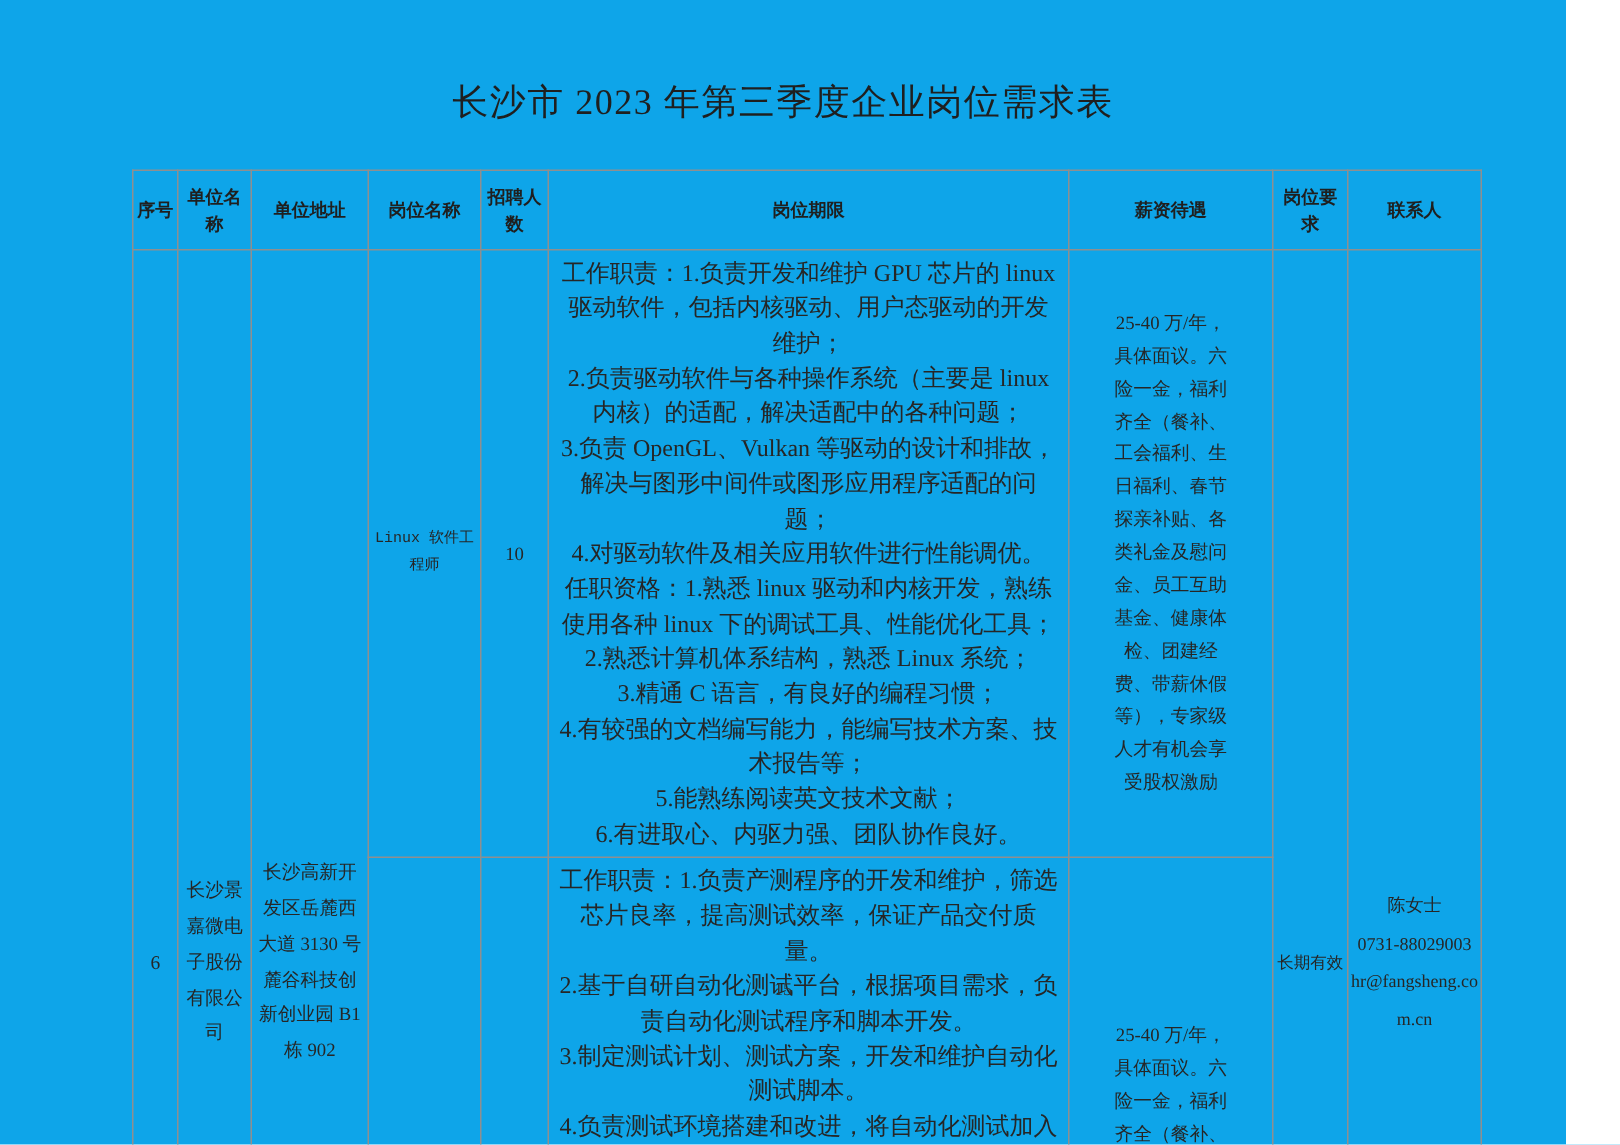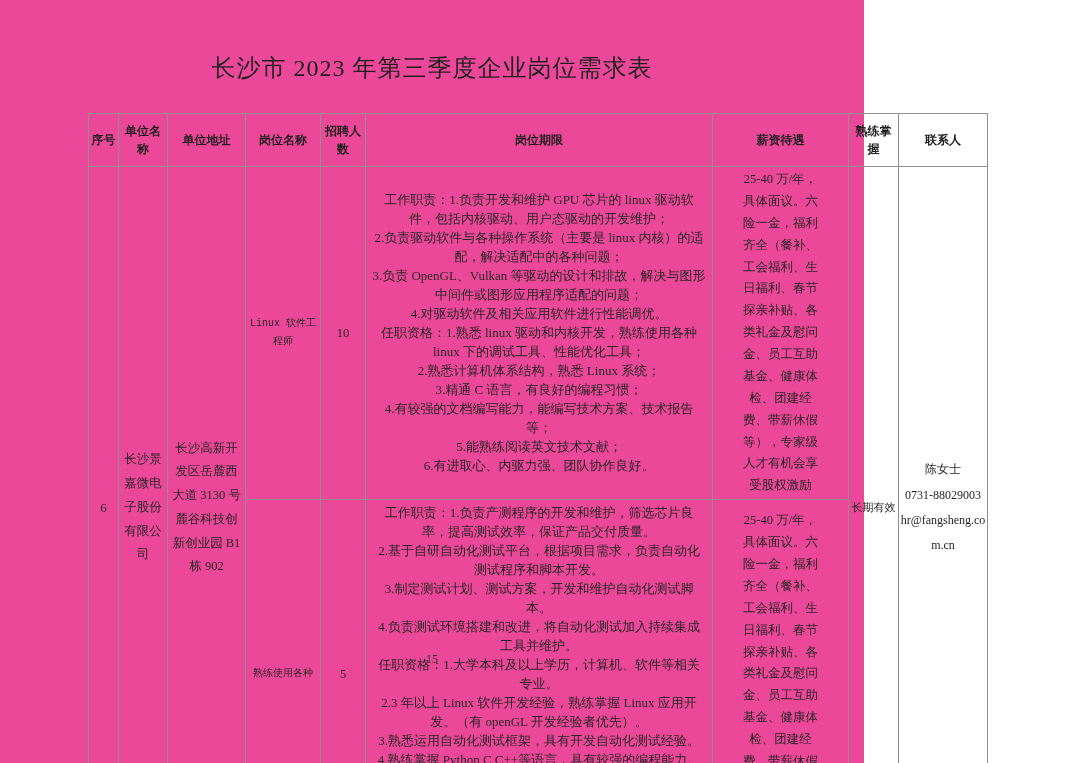--- a/index.html
+++ b/index.html
@@ -5,22 +5,22 @@
   * { margin: 0; padding: 0; box-sizing: border-box; }
   html, body {
     width: 1080px; height: 763px;
     background: #ffffff;
     font-family: "Liberation Serif", "DejaVu Serif", serif;
     color: #262626;
     overflow: hidden;
   }
   .page {
     position: relative;
-    width: 864px; height: 763px;
-    background: #ec4899;
+    width: 1044px; height: 763px;
+    background: #0ea5e9;
   }
   .doc-title {
     position: absolute;
     top: 52px; left: 0; right: 0;
     text-align: center;
     font-size: 24px;
     font-weight: normal;
     letter-spacing: 1px;
     color: #1f1f1f;
   }
@@ -55,21 +55,21 @@
   td.c-position {
     font-size: 10px;
     line-height: 1.8;
     padding: 2px 4px;
     font-family: Liberation Mono, monospace;
   }
   td.c-count { font-size: 12.5px; }
   td.c-req {
     text-align: left;
     vertical-align: top;
-    font-size: 13px;
+    font-size: 16px;
     line-height: 1.46;
     padding: 4px 6px 3px 6px;
     white-space: pre-line;
   }
   td.c-salary {
     font-size: 12.5px;
     line-height: 1.75;
     padding: 2px 25px;
     text-align: left;
   }
@@ -112,21 +112,21 @@
     </colgroup>
     <thead>
       <tr>
         <th>序号</th>
         <th>单位名称</th>
         <th>单位地址</th>
         <th>岗位名称</th>
         <th>招聘人数</th>
         <th>岗位期限</th>
         <th>薪资待遇</th>
-        <th>熟练掌握</th>
+        <th>岗位要求</th>
         <th>联系人</th>
       </tr>
     </thead>
     <tbody>
       <tr class="job-row-1">
         <td class="c-index" rowspan="2">6</td>
         <td class="c-company" rowspan="2">长沙景嘉微电子股份有限公司</td>
         <td class="c-address" rowspan="2">长沙高新开发区岳麓西大道 3130 号麓谷科技创新创业园 B1 栋 902</td>
         <td class="c-position">Linux 软件工程师</td>
         <td class="c-count">10</td>

